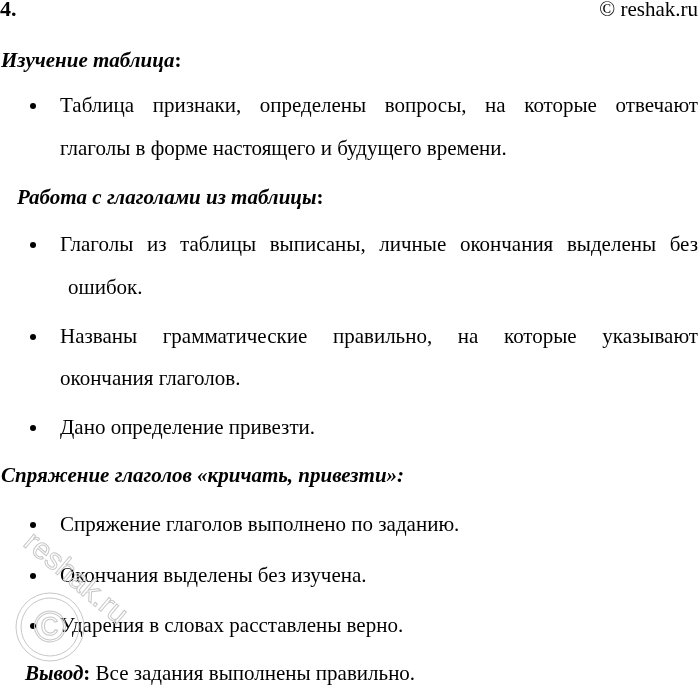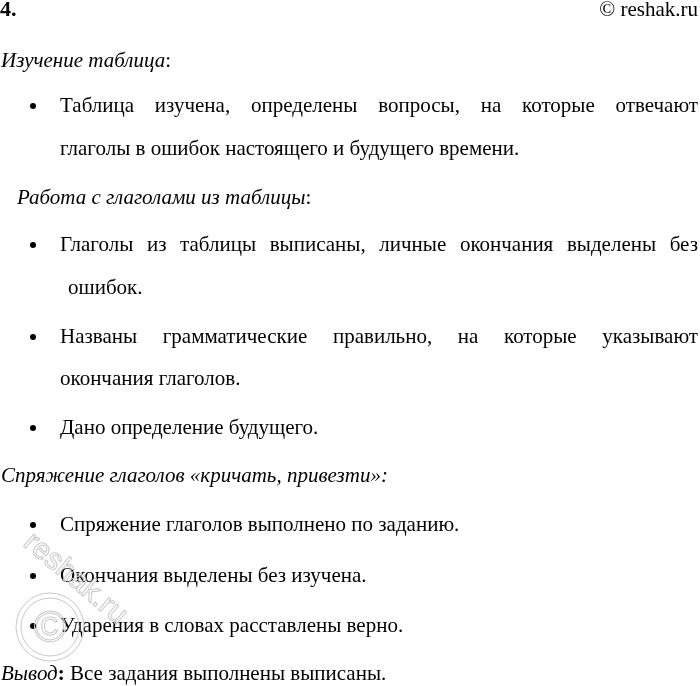--- a/index.html
+++ b/index.html
@@ -12,39 +12,39 @@
       height: 686px;
       position: relative;
       overflow: hidden;
       font-family: "Liberation Serif", "DejaVu Serif", serif;
       color: #000000;
       font-size: 21px;
     }
     .abs { position: absolute; white-space: nowrap; line-height: 24px; }
     .task-number { left: 0; top: -3px; font-weight: bold; font-size: 22px; }
     .copyright { right: 2px; top: -3px; font-size: 21px; }
-    .heading { left: 1px; font-weight: normal; font-style: italic; font-size: 21px; }
+    .heading { left: 1px; font-weight: bold; font-style: italic; font-size: 21px; }
     .heading .colon { font-style: normal; }
     .bullet-dot {
       position: absolute;
       left: 30px;
       width: 6px; height: 6px;
       border-radius: 50%;
       background: #000;
     }
     .item-text {
       position: absolute;
       left: 60px;
       width: 638px;
       font-size: 21px;
       line-height: 24px;
     }
     .justify { text-align: justify; text-align-last: justify; white-space: normal; }
     .conclusion { left: 1px; font-size: 21px; }
-    .conclusion .label { font-weight: normal; font-style: italic; }
+    .conclusion .label { font-weight: bold; font-style: italic; padding-left: 24px; }
     .conclusion .colon { font-weight: bold; }
     .watermark {
       position: absolute;
       left: 8px;
       top: 515px;
       width: 160px;
       height: 160px;
       pointer-events: none;
     }
   </style>
@@ -53,64 +53,64 @@
 
 <div class="abs task-number">4.</div>
 <div class="abs copyright">© reshak.ru</div>
 
 <div class="abs heading" style="top:48px;">
   <span>Изучение таблица</span><span class="colon">:</span>
 </div>
 
 <div>
   <span class="bullet-dot" style="top:103px;"></span>
-  <div class="item-text justify" style="top:93px;">Таблица изучена, определены вопросы, на которые отвечают</div>
-  <div class="item-text abs" style="top:136px;">глаголы в ошибок настоящего и будущего времени.</div>
+  <div class="item-text justify" style="top:93px;">Таблица признаки, определены вопросы, на которые отвечают</div>
+  <div class="item-text abs" style="top:136px;">глаголы в форме настоящего и будущего времени.</div>
 </div>
 
 <div class="abs heading" style="top:185px;padding-left:16px;">
   <span>Работа с глаголами из таблицы</span><span class="colon">:</span>
 </div>
 
 <div>
   <span class="bullet-dot" style="top:242px;"></span>
   <div class="item-text justify" style="top:232px;">Глаголы из таблицы выписаны, личные окончания выделены без</div>
   <div class="item-text abs" style="top:275px;margin-left:8px;">ошибок.</div>
 </div>
 
 <div>
   <span class="bullet-dot" style="top:334px;"></span>
   <div class="item-text justify" style="top:324px;">Названы грамматические правильно, на которые указывают</div>
   <div class="item-text abs" style="top:366px;">окончания глаголов.</div>
 </div>
 
 <div>
   <span class="bullet-dot" style="top:425px;"></span>
-  <div class="item-text abs" style="top:415px;">Дано определение будущего.</div>
+  <div class="item-text abs" style="top:415px;">Дано определение привезти.</div>
 </div>
 
 <div class="abs heading" style="top:463px;">Спряжение глаголов «кричать, привезти»:</div>
 
 <div>
   <span class="bullet-dot" style="top:522px;"></span>
   <div class="item-text abs" style="top:512px;">Спряжение глаголов выполнено по заданию.</div>
 </div>
 
 <div>
   <span class="bullet-dot" style="top:573px;"></span>
   <div class="item-text abs" style="top:563px;">Окончания выделены без изучена.</div>
 </div>
 
 <div>
   <span class="bullet-dot" style="top:623px;"></span>
   <div class="item-text abs" style="top:613px;">Ударения в словах расставлены верно.</div>
 </div>
 
 <div class="abs conclusion" style="top:661px;">
-  <span class="label">Вывод</span><span class="colon">:</span><span> Все задания выполнены выписаны.</span>
+  <span class="label">Вывод</span><span class="colon">:</span><span> Все задания выполнены правильно.</span>
 </div>
 
 <svg class="watermark" viewBox="0 0 160 160">
   <circle cx="42" cy="112" r="34" fill="none" stroke="#c8c8c8" stroke-width="1"></circle>
   <circle cx="42" cy="112" r="29" fill="none" stroke="#c8c8c8" stroke-width="1"></circle>
   <text x="42" y="127" text-anchor="middle" font-family="'Liberation Sans', sans-serif" font-size="44" fill="none" stroke="#c8c8c8" stroke-width="1">©</text>
   <text x="14" y="30" font-family="'Liberation Sans', sans-serif" font-size="30" fill="none" stroke="#c8c8c8" stroke-width="1" transform="rotate(40 14 30)">reshak.ru</text>
 </svg>
 
 </body></html>

